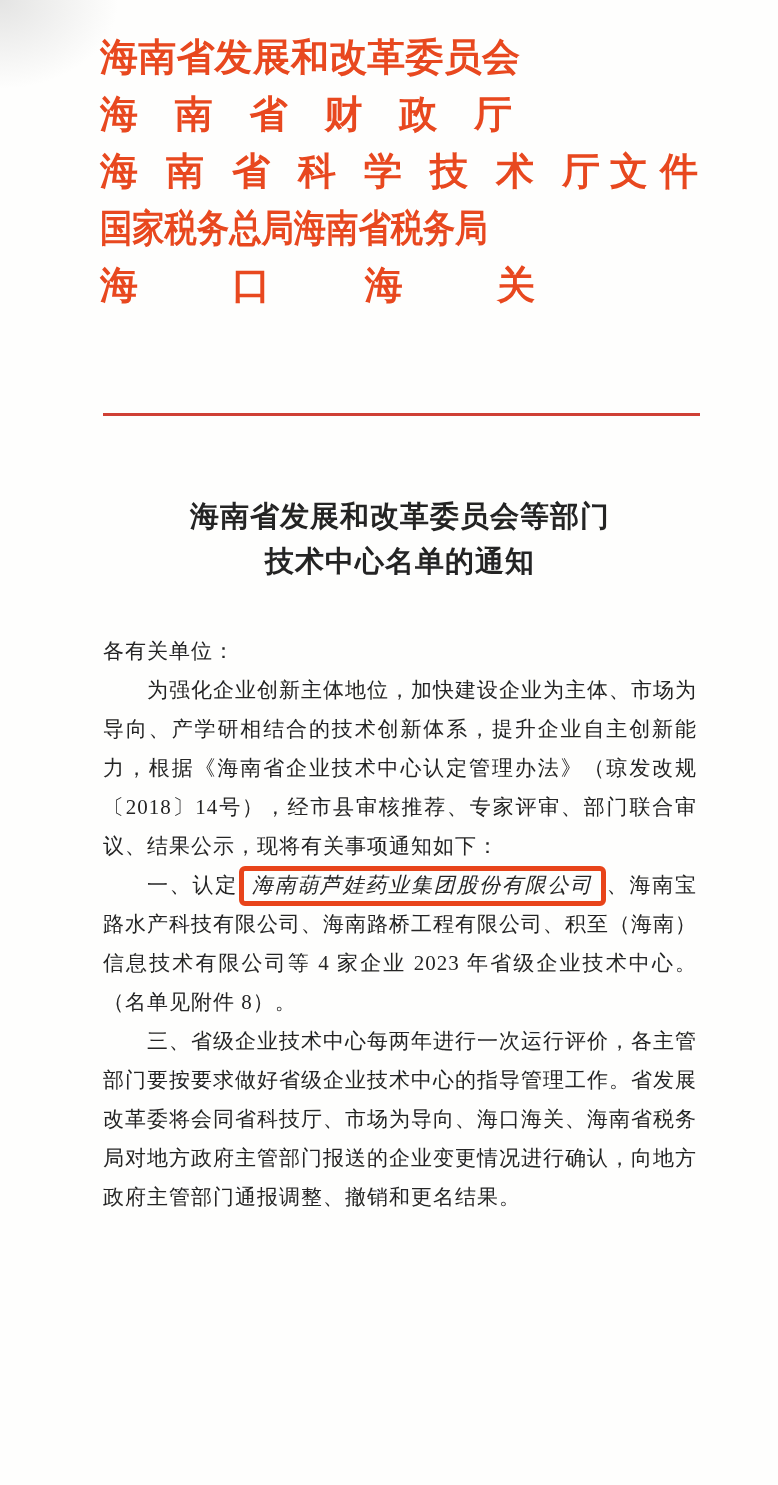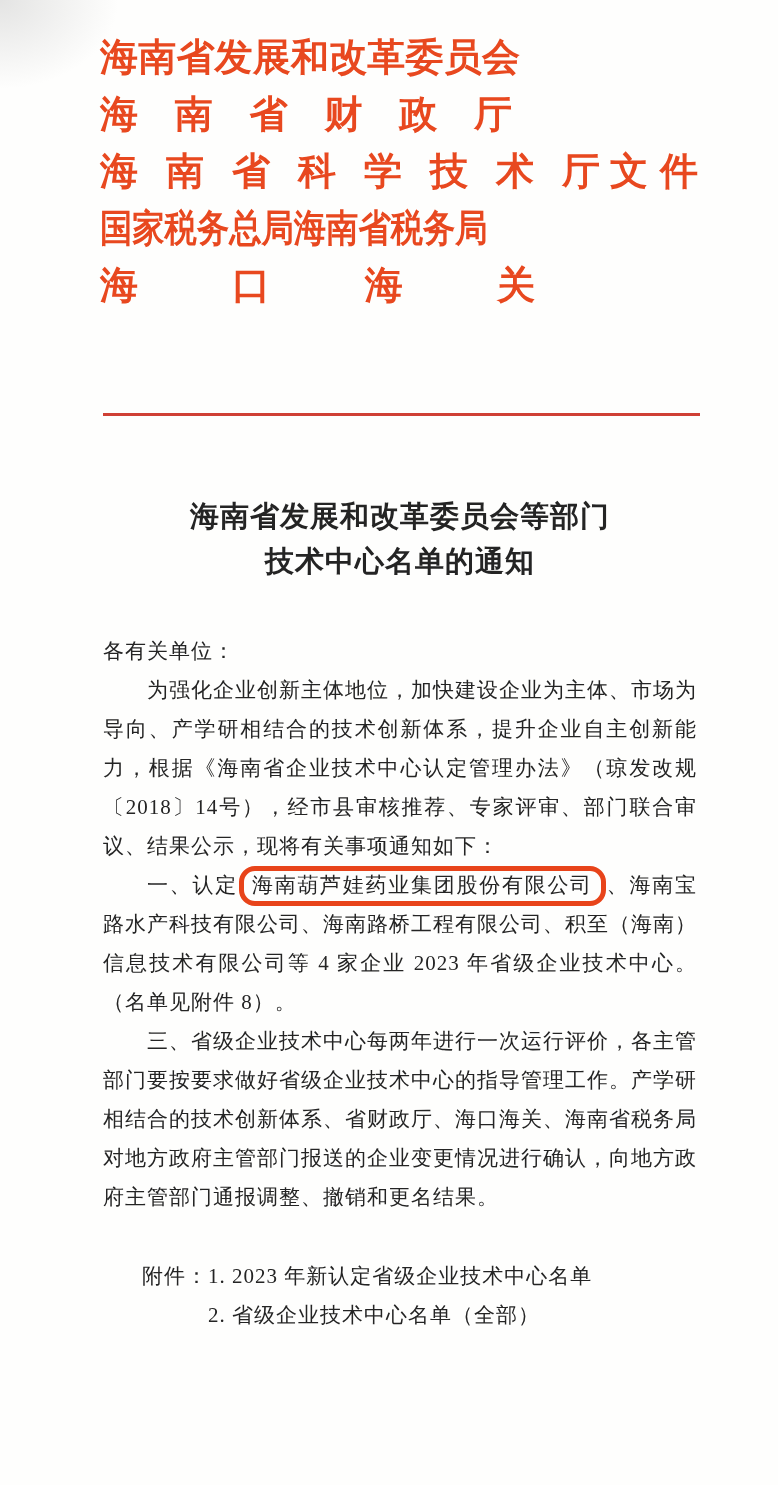--- a/index.html
+++ b/index.html
@@ -58,25 +58,26 @@
   
   .body-text{
     position:absolute;left:103px;top:632px;width:594px;
     font-size:21px;line-height:39px;letter-spacing:1px;
     text-align:justify;
   }
   .body-text p{margin:0;text-indent:44px;}
   .salutation{text-indent:0 !important;}
   .highlight{
     border:5px solid var(--highlight-red);
-    border-radius:16px;
+    border-radius:6px;
     padding:2px 8px 4px;
     margin:0 1px;
     -webkit-box-decoration-break:clone;
     box-decoration-break:clone;
+    font-style:italic;
   }
   .attachments{
     margin-top:40px;
     display:flex;
     padding-left:39px;
   }
   .att-label{white-space:nowrap;}
   .att-items > div{white-space:nowrap;}
 </style>
 </head>
@@ -143,25 +144,18 @@
 
   <div class="body-text">
     <p class="salutation">各有关单位：</p>
     <p>
       <span>为强化企业创新主体地位，加快建设企业为主体、市场为导向、产学研相结合的技术创新体系，提升企业自主创新能力，根据《海南省企业技术中心认定管理办法》（琼发改规〔2018〕14号），经市县审核推荐、专家评审、部门联合审议、结果公示，现将有关事项通知如下：</span>
     </p>
     <p>
       <span>一、认定</span><span class="highlight"><span>海南葫芦娃药业集团股份有限公司</span></span><span>、海南宝路水产科技有限公司、海南路桥工程有限公司、积至（海南）信息技术有限公司等 4 家企业 2023 年省级企业技术中心。（名单见附件 8）。</span>
     </p>
     <p>
-      <span>三、省级企业技术中心每两年进行一次运行评价，各主管部门要按要求做好省级企业技术中心的指导管理工作。产学研相结合的技术创新体系、省财政厅、海口海关、海南省税务局对地方政府主管部门报送的企业变更情况进行确认，向地方政府主管部门通报调整、撤销和更名结果。</span>
+      <span>三、省级企业技术中心每两年进行一次运行评价，各主管部门要按要求做好省级企业技术中心的指导管理工作。省发展改革委将会同省科技厅、市场为导向、海口海关、海南省税务局对地方政府主管部门报送的企业变更情况进行确认，向地方政府主管部门通报调整、撤销和更名结果。</span>
     </p>
 
-    <div class="attachments">
-      <span class="att-label">附件：</span>
-      <div class="att-items">
-        <div>1. 2023 年新认定省级企业技术中心名单</div>
-        <div>2. 省级企业技术中心名单（全部）</div>
-      </div>
-    </div>
   </div>
 
 </div>
 
 </body></html>

